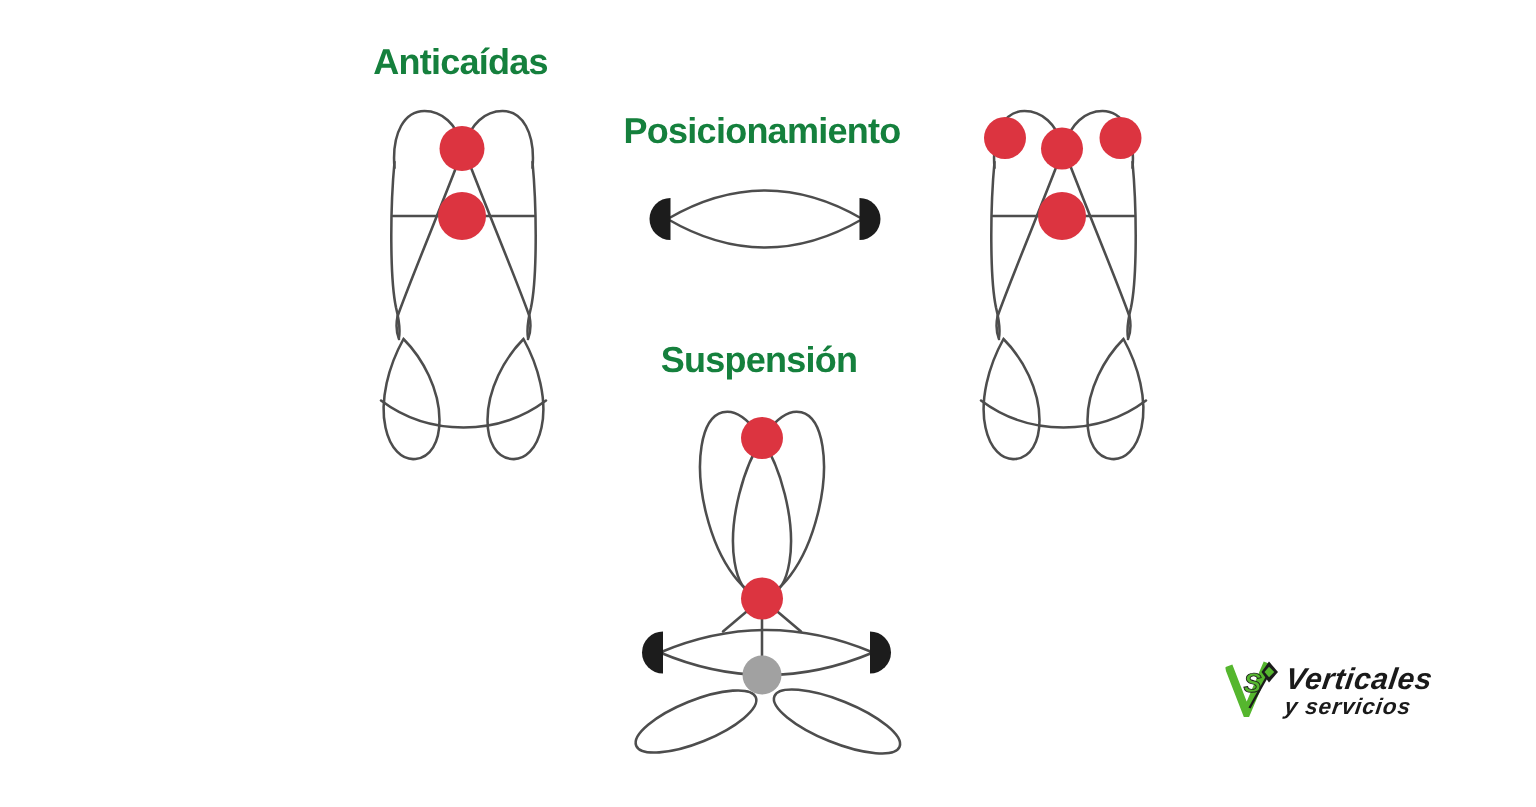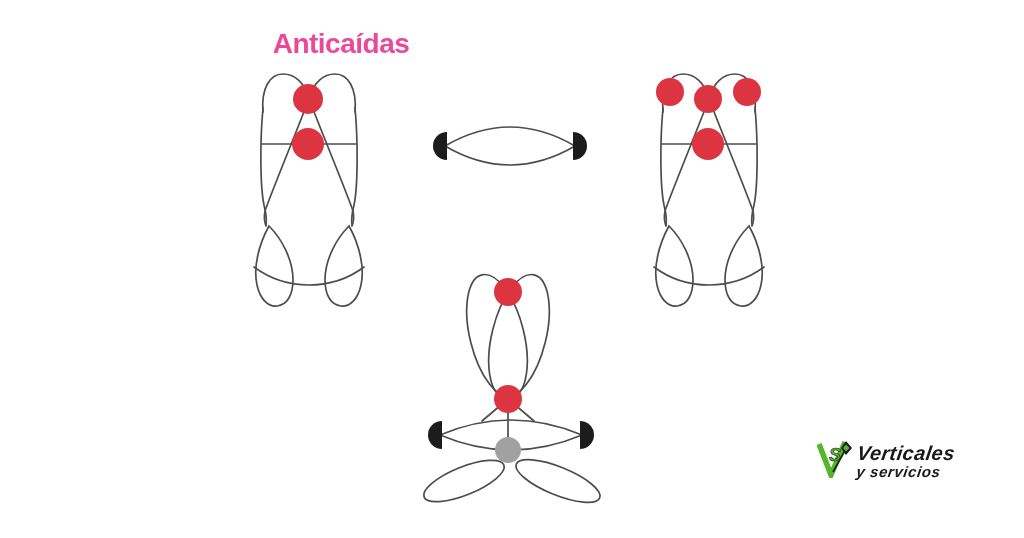--- a/index.html
+++ b/index.html
@@ -2,21 +2,21 @@
 <html><head>
 <meta charset="utf-8">
 <style>
   html,body{margin:0;padding:0;background:#ffffff;}
   .canvas{
     position:relative;width:1024px;height:538px;background:#ffffff;overflow:hidden;
     font-family:"Liberation Sans",sans-serif;
   }
   .fig-label{
     position:absolute;transform:translateX(-50%);
-    font-weight:bold;font-size:28px;letter-spacing:-0.5px;color:#ec4899;white-space:nowrap;margin-left:34px;
+    font-weight:bold;font-size:24px;letter-spacing:-0.5px;color:#15803d;white-space:nowrap;
   }
   .fig{position:absolute;}
   .fig svg{display:block;overflow:visible;}
   .diagram-stroke{stroke:#4d4d4d;stroke-width:1.7;fill:none;stroke-linecap:round;}
   .hardware{fill:#1c1c1c;stroke:none;}
   
   .logo{position:absolute;left:815px;top:428px;width:175px;height:60px;}
   .logo-emblem{position:absolute;left:2px;top:12px;}
   .logo-text{position:absolute;left:41px;top:15px;transform:skewX(-8deg);color:#1a1a1a;}
   .logo-line1{font-size:20px;font-weight:bold;font-style:italic;letter-spacing:0.4px;line-height:1.0;}
@@ -44,20 +44,22 @@
         <path d="M 19,158 C 9,176 3,199 7,217 C 10,231 18,239 27,238 C 37,237 43,227 43,212 C 43,192 32,171 19,158 Z"></path>
 
         <path d="M 99,158 C 109,176 115,199 111,217 C 108,231 100,239 91,238 C 81,237 75,227 75,212 C 75,192 86,171 99,158 Z"></path>
 
         <path d="M 4,199 C 36,223 82,223 114,199"></path>
       </g>
     </defs>
   </svg>
 
   <div class="fig-label" style="left:307px;top:28px">Anticaídas</div>
+  <div class="fig-label" style="left:508px;top:74px">Posicionamiento</div>
+  <div class="fig-label" style="left:506px;top:227px">Suspensión</div>
 
   <div class="fig" style="left:250px;top:68px">
     <svg width="120" height="245" viewBox="0 0 120 245">
       <use href="#harness-shape"></use>
     <circle cx="58" cy="31" r="15" fill="#dc3440"></circle>
         <circle cx="58" cy="76" r="16" fill="#dc3440"></circle>
       </svg>
   </div>
 
   <div class="fig" style="left:650px;top:68px">

